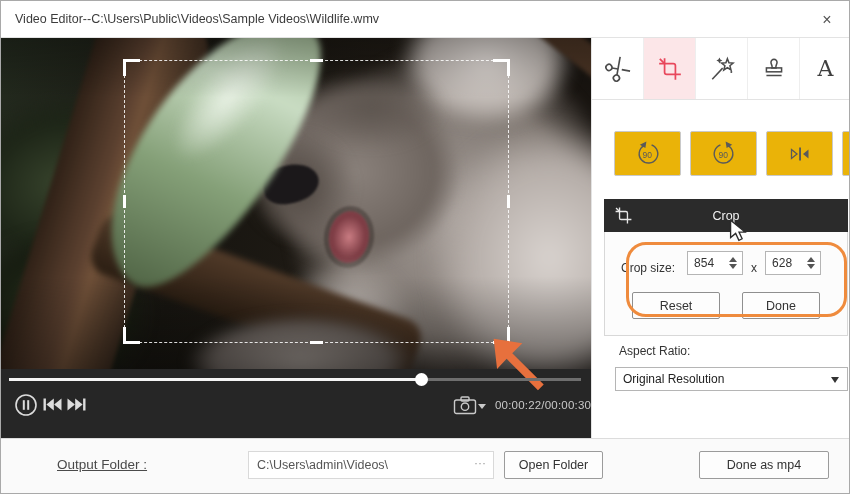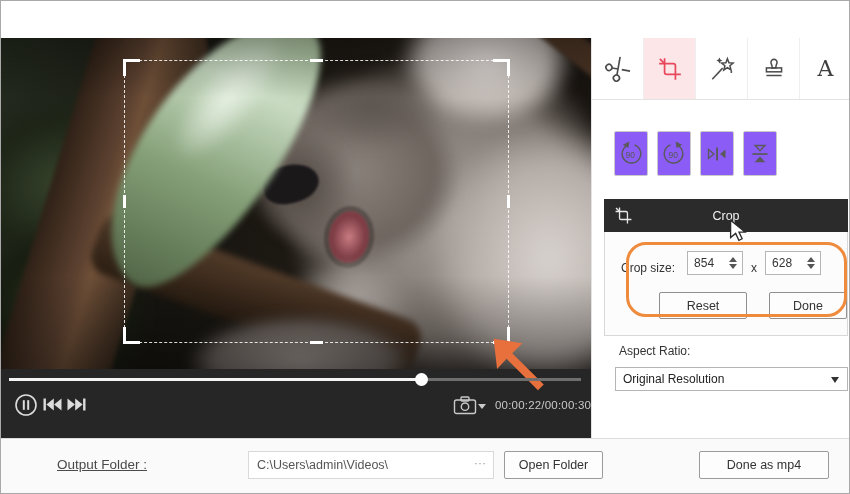--- a/index.html
+++ b/index.html
@@ -92,21 +92,21 @@
            background:#ffffff; border-left:1px solid #e3e3e3; }
   .tabs { position:absolute; left:0; top:0; width:100%; height:62px; display:flex;
           border-bottom:1px solid #e3e3e3; }
   .tab { flex:1; display:flex; align-items:center; justify-content:center;
          border-right:1px solid #eeeeee; height:100%; }
   .tab:last-child { border-right:none; }
   .tab.active { background:#fce6e8; }
   .tab .a-glyph { font-family:"DejaVu Serif", serif; font-size:22px; color:#3f3f3f; }
 
   .tbar { position:absolute; left:22px; top:93px; display:flex; gap:9px; }
-  .tbtn { width:34px; height:45px; background:#8b5cf6; border:1px solid #c9c9c9;
+  .tbtn { width:67px; height:45px; background:#eab308; border:1px solid #c9c9c9;
           border-radius:2px; display:flex; align-items:center; justify-content:center;text-align:center; }
 
   .crop-sec { position:absolute; left:12px; top:161px; width:244px; }
   .crop-head { height:33px; background:#2b2b2b; color:#f2f2f2; position:relative;
           display:flex; align-items:center; }
   .crop-head .hicon { position:absolute; left:10px; top:7px; }
   .crop-head .htitle { width:100%; text-align:center; font-size:12.5px; }
   .crop-body { border:1px solid #d8d8d8; border-top:none; background:#fcfcfc;
           padding:19px 0 16px 0; position:relative; }
   .size-row { display:flex; align-items:flex-end; padding-left:16px; }
@@ -115,21 +115,21 @@
           background:#fff; }
   .spin input { position:absolute; left:6px; top:0; width:34px; height:22px; border:none;
           outline:none; font-size:12px; color:#333; background:transparent;
           font-family:"Liberation Sans", sans-serif; }
   .spin .arrows { position:absolute; right:4px; top:3px; width:9px; }
   .spin .up, .spin .dn { width:0; height:0; border-left:4px solid transparent;
           border-right:4px solid transparent; margin:2px 0; }
   .spin .up { border-bottom:5px solid #555; }
   .spin .dn { border-top:5px solid #555; }
   .xsep { font-size:12px; color:#333; margin:0 8px; }
-  .btn-row { display:flex; justify-content:flex-end; gap:22px; margin-top:17px; }
+  .btn-row { display:flex; justify-content:center; gap:22px; margin-top:17px; }
   .gbtn { height:27px; border:1px solid #8f8f8f; background:#fdfdfd; border-radius:2px;
           font-size:12.5px; color:#333; display:flex; align-items:center; justify-content:center; }
   .gbtn.reset { width:88px; } .gbtn.done { width:78px; }
 
   .annot-ring { position:absolute; left:625px; top:241px; width:221px; height:75px;
           border:3px solid #ef8b3d; border-radius:20px; pointer-events:none; }
 
   .aspect-lbl { position:absolute; left:27px; top:306px; font-size:12px; color:#333; }
   .aspect-dd  { position:absolute; left:23px; top:329px; width:233px; height:24px;
           border:1px solid #b5b5b5; background:#fff; font-size:12px; color:#222;
@@ -156,20 +156,24 @@
   .fbtn.open { left:503px; width:99px; }
   .fbtn.save { left:698px; width:130px; }
 
   svg { display:block; }
 </style>
 </head>
 <body>
 
 <div id="window">
 
+  <div class="titlebar">
+    <div class="title">Video Editor--C:\Users\Public\Videos\Sample Videos\Wildlife.wmv</div>
+    <div class="close-btn">×</div>
+  </div>
 
   <div class="stage">
     <div class="video-art">
       <div class="layer" id="lf-dark1"></div>
       <div class="layer" id="lf-dark2"></div>
       <div class="layer" id="trunk"></div>
       <div class="layer" id="bokeh"></div>
       <div class="layer" id="koala-body"></div>
       <div class="layer" id="fluff-right"></div>
       <div class="layer" id="ear"></div>

